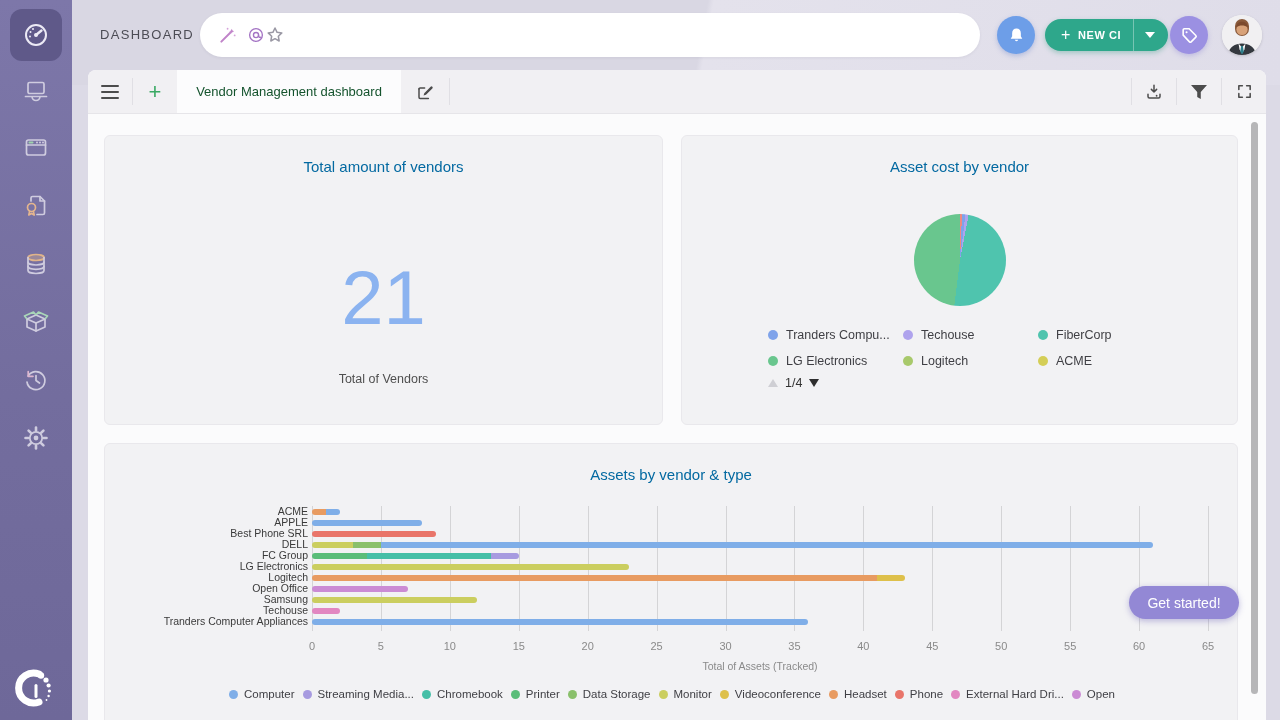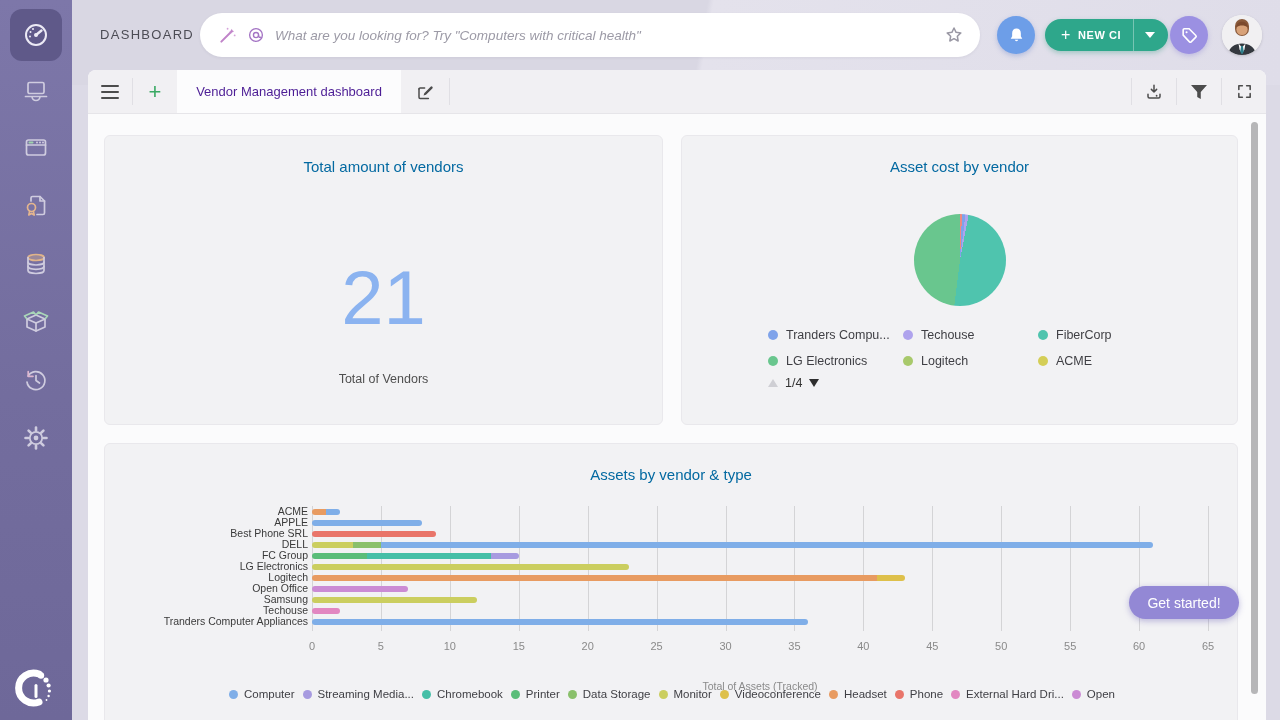--- a/index.html
+++ b/index.html
@@ -45,21 +45,21 @@
 
   
   .panel { position:absolute; left:88px; top:70px; width:1178px; height:650px;
     background:#fbfbfc; border-radius:8px 8px 0 0; overflow:hidden; }
   .tabstrip { position:relative; width:100%; height:44px; background:#f1f0f3;
     border-bottom:1px solid #e6e5e9; display:flex; align-items:stretch; }
   .tabstrip .tbtn { width:44px; display:flex; align-items:center; justify-content:center;
     cursor:pointer; color:#4c4c4c; }
   .tabstrip .sep { width:1px; background:#e0dfe4; margin:8px 0; }
   .active-tab { width:224px; background:#fcfcfd; display:flex; align-items:center;
-    justify-content:center; font-size:13px; color:#4c1d95; cursor:pointer;
+    justify-content:center; font-size:13px; color:#14532d; cursor:pointer;
     border-radius:0; }
   .strip-right { margin-left:auto; display:flex; align-items:stretch; }
   .plus-glyph { color:#3aa964; font-size:22px; font-weight:400; line-height:1; }
 
   
   .card { position:absolute; background:#f2f2f4; border:1px solid #e9e8ec; border-radius:6px; }
   .card-title { position:absolute; top:22px; left:0; width:100%; text-align:center;
     font-size:15px; color:#0369a1; }
   #card-total { left:16px; top:65px; width:559px; height:290px; }
   #card-pie   { left:593px; top:65px; width:557px; height:290px; }
@@ -89,21 +89,21 @@
     white-space:nowrap; }
   #bar-plot { position:absolute; left:207px; top:62px; width:896px; height:121px; }
   .gridline { position:absolute; top:0; width:1px; height:125px; background:#d4d4d6; }
   .bar-row { position:absolute; left:0; height:6px; border-radius:3px; overflow:hidden;
     display:flex; }
   .bar-seg { height:6px; }
   #bar-xticks { position:absolute; left:207px; top:196px; width:896px; height:14px; }
   #bar-xticks div { position:absolute; width:30px; margin-left:-15px; text-align:center;
     font-size:11px; color:#8a8a8a; }
   .bar-xlabel { position:absolute; left:207px; top:216px; width:896px; text-align:center;
-    font-size:10.5px; color:#8a8a8a;margin-top:20px; }
+    font-size:10.5px; color:#8a8a8a; }
   #bar-legend { position:absolute; left:1px; top:244px; width:100%; display:flex;
     justify-content:center; gap:8px; }
   .bleg-item { display:flex; align-items:center; gap:6px; font-size:11.5px; color:#3f3f44; }
   .bleg-item .dot { width:9px; height:9px; }
 
   
   .get-started { position:absolute; left:1129px; top:586px; width:110px; height:33px;
     border-radius:17px; background:#9388d5; color:#fff; font-size:14px; border:none;
     display:flex; align-items:center; justify-content:center; cursor:pointer;
     box-shadow:0 2px 6px rgba(100,90,180,.4); z-index:9; font-family:inherit; }
@@ -212,21 +212,20 @@
         <path d="M4 20 L15 9" stroke="#c083c9" stroke-width="2.4" stroke-linecap="round"></path>
         <path d="M16.5 4.5 l.9 2 2 .9 -2 .9 -.9 2 -.9 -2 -2 -.9 2 -.9 z" fill="#c083c9"></path>
         <circle cx="11.5" cy="4.5" r="1.1" fill="#d5a3da"></circle>
         <circle cx="20" cy="12.5" r="1.1" fill="#d5a3da"></circle>
       </svg>
       <svg width="18" height="18" viewBox="0 0 24 24" style="margin-left:9px">
         <circle cx="12" cy="12" r="8.5" fill="none" stroke="#a474c4" stroke-width="1.8"></circle>
         <circle cx="12" cy="12" r="3.4" fill="none" stroke="#a474c4" stroke-width="1.8"></circle>
         <path d="M15.4 12 c0 2.4 1.2 3.4 2.6 3" stroke="#a474c4" stroke-width="1.8" fill="none" stroke-linecap="round"></path>
       </svg>
-      <input type="text" placeholder="What are you looking for? Try &quot;Computers with critical health&quot;" style="">
       <svg width="20" height="20" viewBox="0 0 24 24" style="cursor:pointer">
         <path d="M12 3.6 l2.5 5.2 5.7.7 -4.2 4 1 5.7 -5 -2.8 -5 2.8 1 -5.7 -4.2 -4 5.7 -.7 z" fill="none" stroke="#9a98a4" stroke-width="1.8" stroke-linejoin="round"></path>
       </svg>
     </div>
 
     <div class="round-btn bell-btn">
       <svg width="19" height="19" viewBox="0 0 24 24">
         <path d="M12 3 c-3.4 0 -5.5 2.6 -5.5 6 v4 l-1.8 3 h14.6 l-1.8 -3 v-4 c0 -3.4 -2.1 -6 -5.5 -6 z" fill="#ffffff"></path>
         <path d="M9.8 17.5 a2.3 2.3 0 0 0 4.4 0 z" fill="#ffffff"></path>
       </svg>

